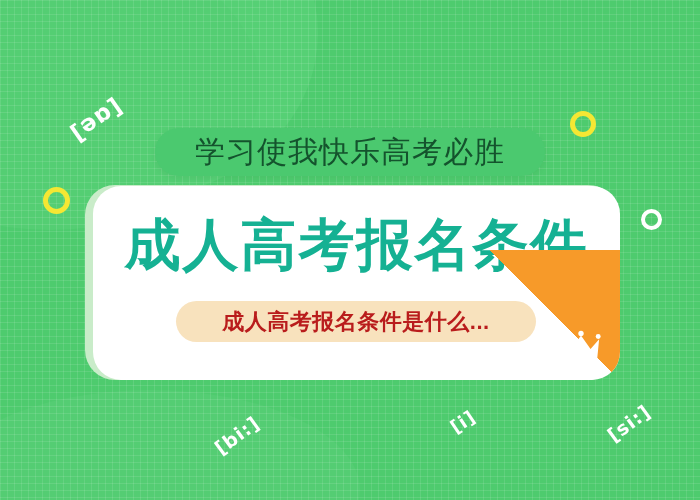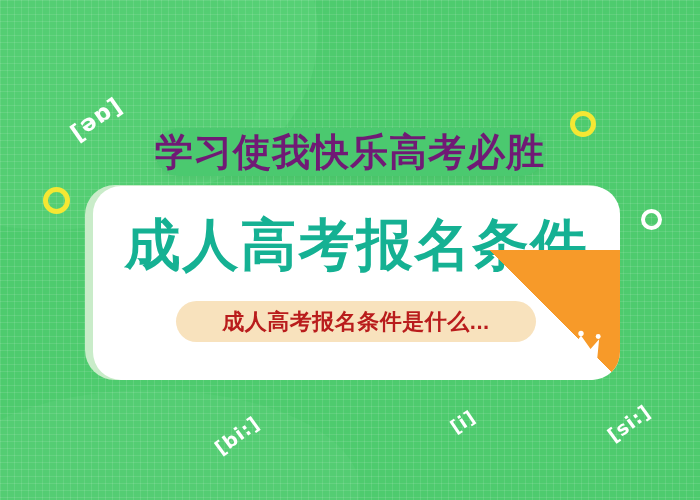--- a/index.html
+++ b/index.html
@@ -128,23 +128,23 @@
     height: 48px;
     border-radius: 24px;
     background: #4bc96f;
     box-shadow: 0 2px 6px rgba(0,0,0,0.05);
     display: flex;
     align-items: center;
     justify-content: center;
     z-index: 6;
   }
   .top-banner-text {
-    color: #701a75;
-    font-size: 38px;
-    font-weight: bold;
+    color: #14532d;
+    font-size: 30px;
+    font-weight: normal;
     letter-spacing: 1px;
     line-height: 1;
   }
 
   
   .card-shadow {
     position: absolute;
     left: 85px;
     top: 185px;
     width: 533px;

